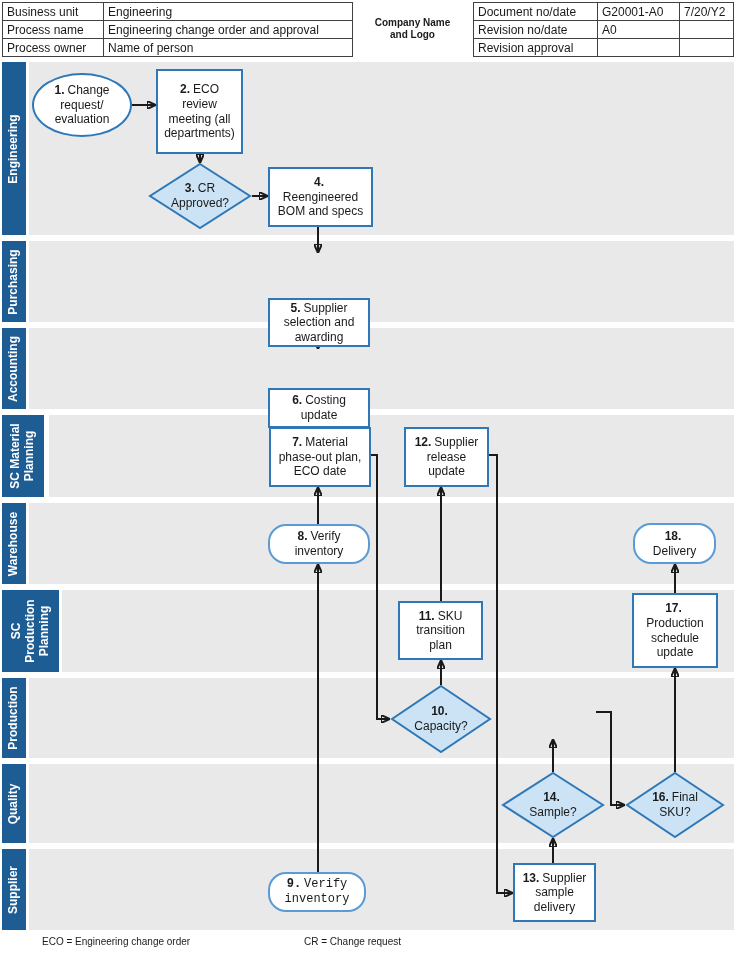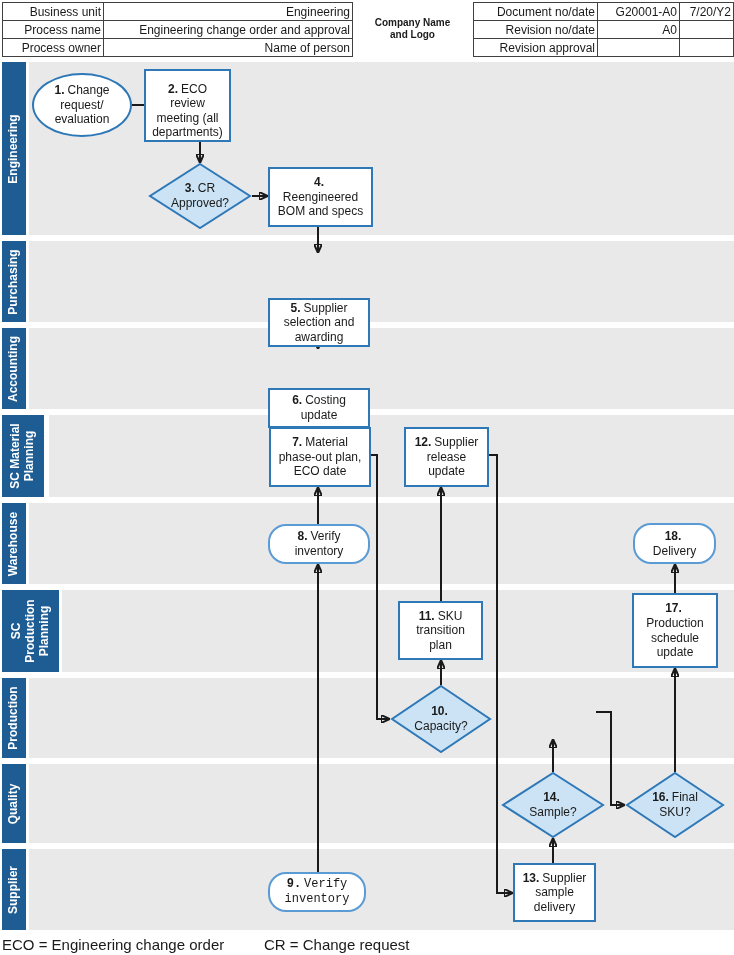--- a/index.html
+++ b/index.html
@@ -1,39 +1,39 @@
 <!DOCTYPE html>
 <html style="--lane_strip_blue: #1E5C94; --box_border_blue: #2E78B8; --box_border_light: #5B9BD5; --diamond_fill: #CBE3F4; --lane_body_gray: #E9E9E9;"><head>
 <meta charset="utf-8">
 <style>
   html,body{margin:0;padding:0;background:#fff;width:734px;height:955px;overflow:hidden;}
   .page{position:relative;width:734px;height:955px;font-family:"Liberation Sans","DejaVu Sans",sans-serif;color:#1a1a1a;}
   
   table.hdr{position:absolute;border-collapse:collapse;table-layout:fixed;}
-  table.hdr td{border:1px solid #404040;font-size:12px;height:17px;padding:0 2px 0 4px;white-space:nowrap;overflow:hidden;vertical-align:middle;text-align:right;}
+  table.hdr td{border:1px solid #404040;font-size:12px;height:17px;padding:0 2px 0 4px;white-space:nowrap;overflow:hidden;vertical-align:middle;}
   .company{position:absolute;left:352px;top:2px;width:121px;height:54px;display:flex;align-items:center;justify-content:center;text-align:center;font-weight:bold;font-size:10px;line-height:1.25;white-space:pre-line;}
   
   .lane-strip{position:absolute;left:2px;background:var(--lane_strip_blue,#1E5C94);}
   .lane-strip .lbl{position:absolute;left:50%;top:50%;transform:translate(-50%,-50%) rotate(-90deg);color:#fff;font-weight:bold;font-size:12px;line-height:1.15;text-align:center;white-space:pre-line;width:max-content;}
   .lane-body{position:absolute;background:var(--lane_body_gray,#E9E9E9);}
   
   .node{position:absolute;display:flex;align-items:center;justify-content:center;text-align:center;font-size:12px;line-height:1.21;box-sizing:border-box;z-index:3;}
   .node .nlabel{white-space:pre-line;position:relative;z-index:2;}
   .node .nlabel b{margin-right:3px;}
   .rect{background:#fff;border:2px solid var(--box_border_blue,#2E78B8);}
   .rect.light{border-color:var(--box_border_light,#5B9BD5);border-radius:18px;}
   .oval{background:#fff;border:2px solid var(--box_border_blue,#2E78B8);border-radius:50%;}
   .diamond{background:transparent;}
   .diamond svg{position:absolute;left:0;top:0;width:100%;height:100%;z-index:1;}
   .diamond .nlabel{max-width:72px;}
   
   svg.flows{position:absolute;left:0;top:0;width:734px;height:955px;z-index:2;pointer-events:none;}
   svg.flows path{stroke:#1a1a1a;stroke-width:2;fill:none;}
   
-  .footnote{position:absolute;font-size:15px;white-space:nowrap;}
+  .footnote{position:absolute;font-size:10px;white-space:nowrap;margin-left:40px;}
 </style>
 </head>
 <body>
 
 <div class="page">
 
   <table class="hdr" style="left:2px;top:2px;width:350px;">
     <colgroup>
         <col style="width:101px">
         <col style="width:249px">
@@ -146,21 +146,21 @@
     <path d="M596,712 L611,712 L611,805 L625,805" marker-end="url(#arw)"></path>
     <path d="M675,772 L675,668" marker-end="url(#arw)"></path>
     <path d="M675,593 L675,564" marker-end="url(#arw)"></path>
   </svg>
 
   <div class="node oval" style="left:32px;top:73px;width:100px;height:64px;">
     <div class="nlabel"><b>1.</b><span>Change
 request/
 evaluation</span></div>
   </div>
-  <div class="node rect" style="left:144px;top:69px;width:87px;height:73px;align-items:flex-end;">
+  <div class="node rect" style="left:156px;top:69px;width:87px;height:85px;">
     <div class="nlabel"><b>2.</b><span>ECO
 review
 meeting (all
 departments)</span></div>
   </div>
   <div class="node diamond" style="left:148px;top:163px;width:104px;height:66px;">
     <svg viewBox="0 0 104 66">
         <polygon points="52,1 102,33 52,65 2,33" fill="var(--diamond_fill,#CBE3F4)" stroke="var(--box_border_blue,#2E78B8)" stroke-width="2"></polygon>
       </svg>
     <div class="nlabel"><b>3.</b><span>CR

